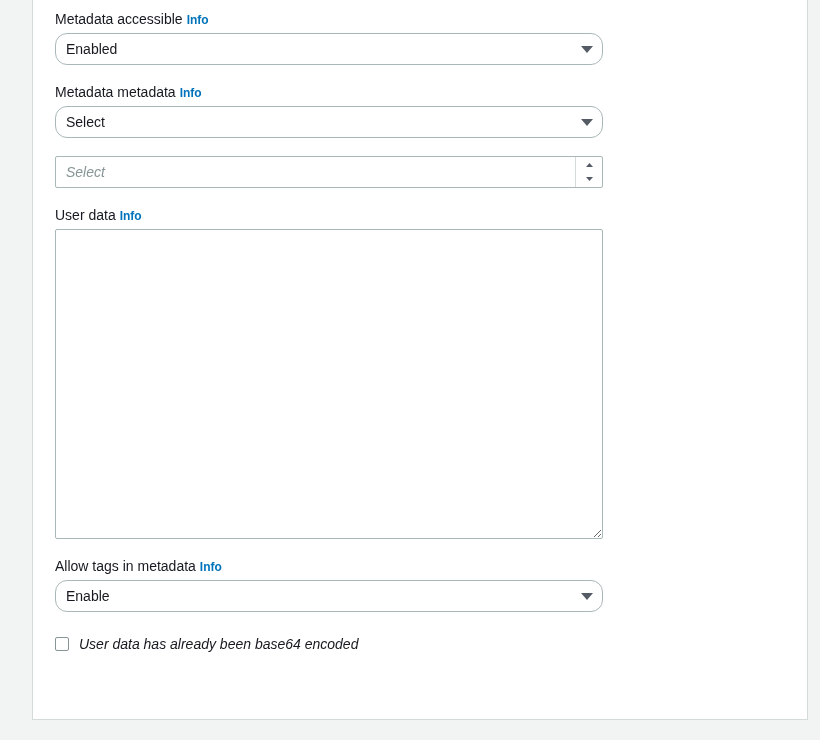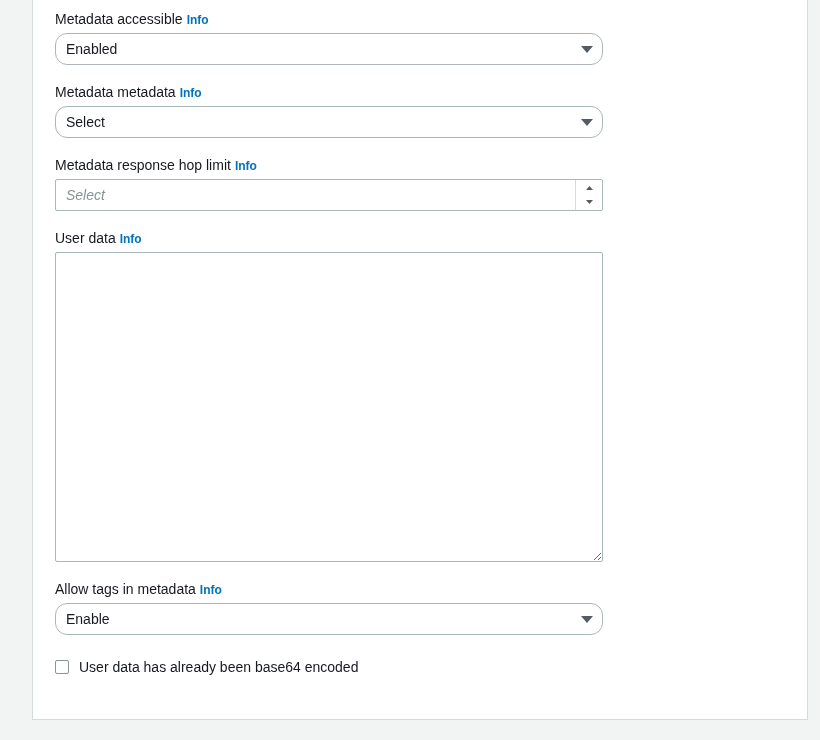--- a/index.html
+++ b/index.html
@@ -160,20 +160,21 @@
     resize: vertical;
     outline: none;
     display: block;
   }
 
   
   .checkbox-row {
     display: flex;
     align-items: center;
     margin-top: 24px;
+    font-style: italic;
   }
   .checkbox-box {
     width: 14px;
     height: 14px;
     border: 1px solid #879596;
     border-radius: 2px;
     background: #ffffff;
     box-sizing: border-box;
     cursor: pointer;
     flex: 0 0 auto;
@@ -244,23 +245,20 @@
           <span class="select-value">Select</span>
           <span class="select-arrow">
             <svg width="14" height="10" viewBox="0 0 14 10">
                 <polygon points="1,2 13,2 7,9" fill="#545b64"></polygon>
               </svg>
           </span>
         </div>
       </div>
 
       <div class="form-field">
-        <label class="field-label">
-          <span>Metadata response hop limit</span><a class="info-link">Info</a>
-        </label>
         <div class="stepper-control">
           <input class="stepper-input" type="text" value="" placeholder="Select" style="">
           <span class="stepper-buttons">
             <span class="stepper-btn">
               <svg width="9" height="6" viewBox="0 0 9 6">
                   <polygon points="4.5,1 8,5 1,5" fill="#545b64"></polygon>
                 </svg>
             </span>
             <span class="stepper-btn">
               <svg width="9" height="6" viewBox="0 0 9 6">

